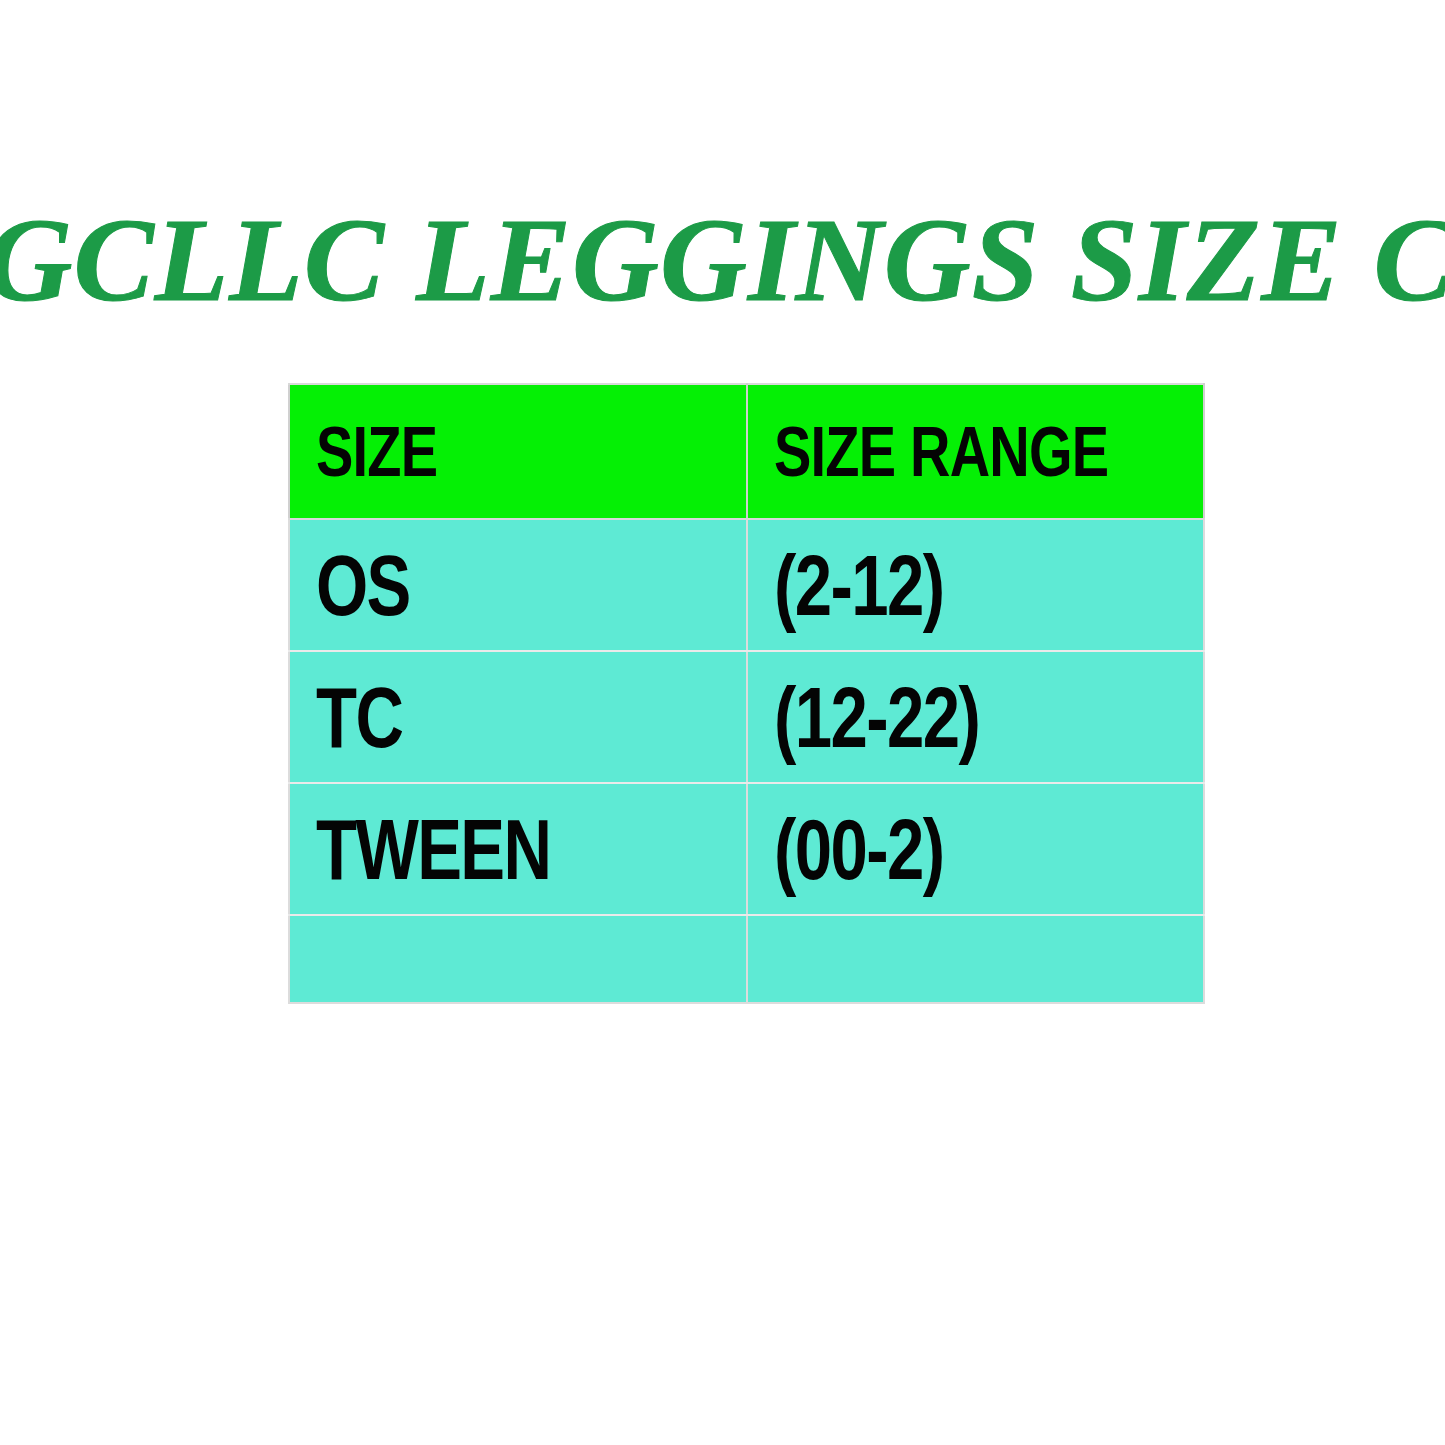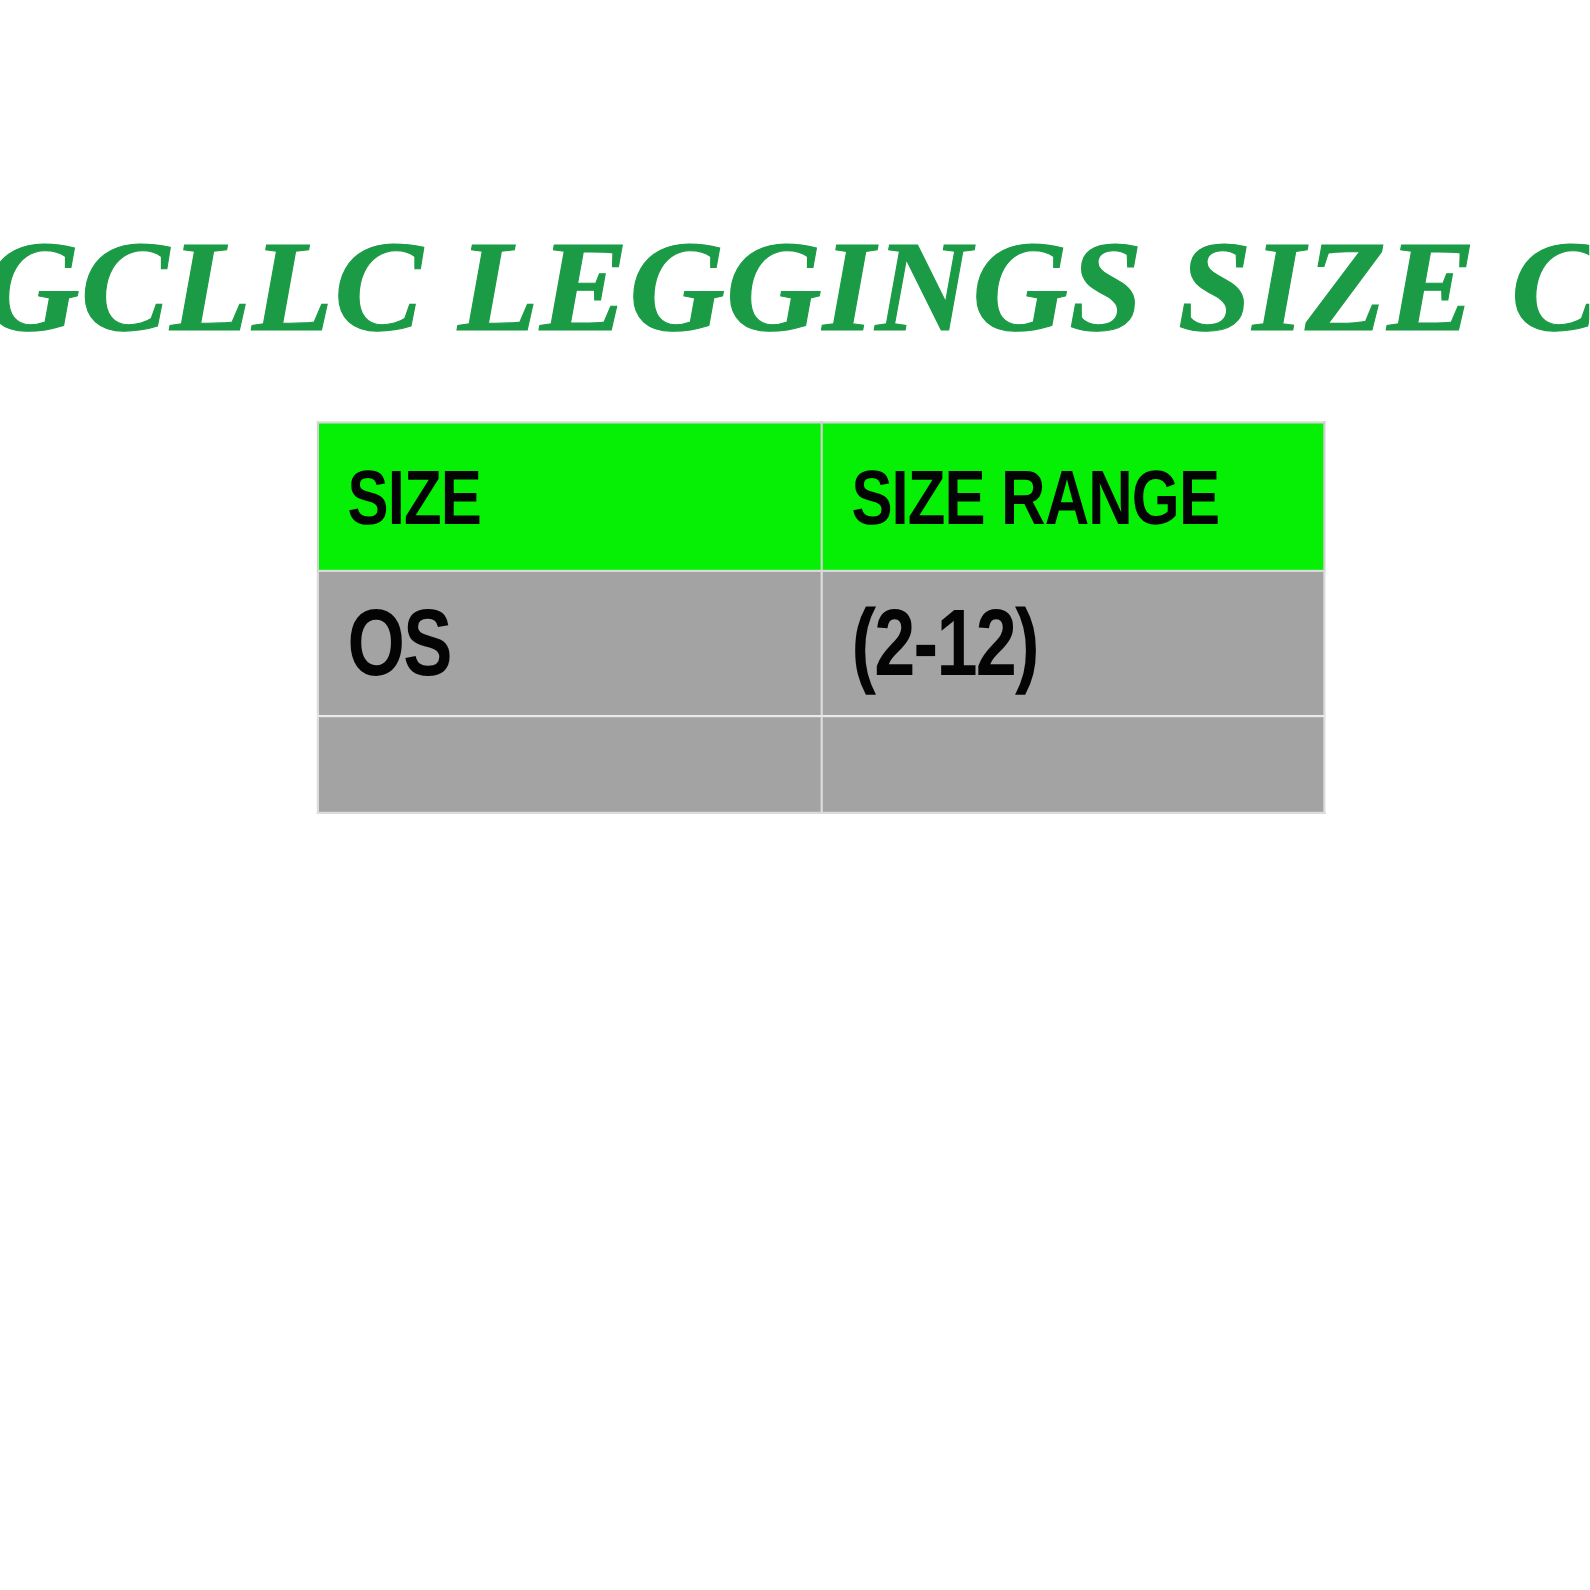--- a/index.html
+++ b/index.html
@@ -76,21 +76,21 @@
   }
   #size-table thead th .hlabel {
     display: inline-block;
     transform: scaleX(0.80);
     transform-origin: left center;
     white-space: nowrap;
   }
 
   
   #size-table tbody td {
-    background: #a3a3a3;
+    background: #5eead4;
     height: 130px;
     border-color: #eaeaea;
     border-left-color: #dcdcdc;
     border-right-color: #dcdcdc;
     font-size: 86px;
     line-height: 86px;
     letter-spacing: -2px;
     padding-left: 26px;
   }
   #size-table tbody td .clabel {
@@ -127,20 +127,28 @@
         <th>
           <span class="hlabel">SIZE RANGE</span>
         </th>
       </tr>
     </thead>
     <tbody>
       <tr>
         <td><span class="clabel">OS</span></td>
         <td><span class="clabel">(2-12)</span></td>
       </tr>
+      <tr>
+        <td><span class="clabel">TC</span></td>
+        <td><span class="clabel">(12-22)</span></td>
+      </tr>
+      <tr>
+        <td><span class="clabel">TWEEN</span></td>
+        <td><span class="clabel">(00-2)</span></td>
+      </tr>
       <tr class="trailing">
         <td><span class="clabel"></span></td>
         <td><span class="clabel"></span></td>
       </tr>
     </tbody>
   </table>
 
 </div>
 
 </body></html>

